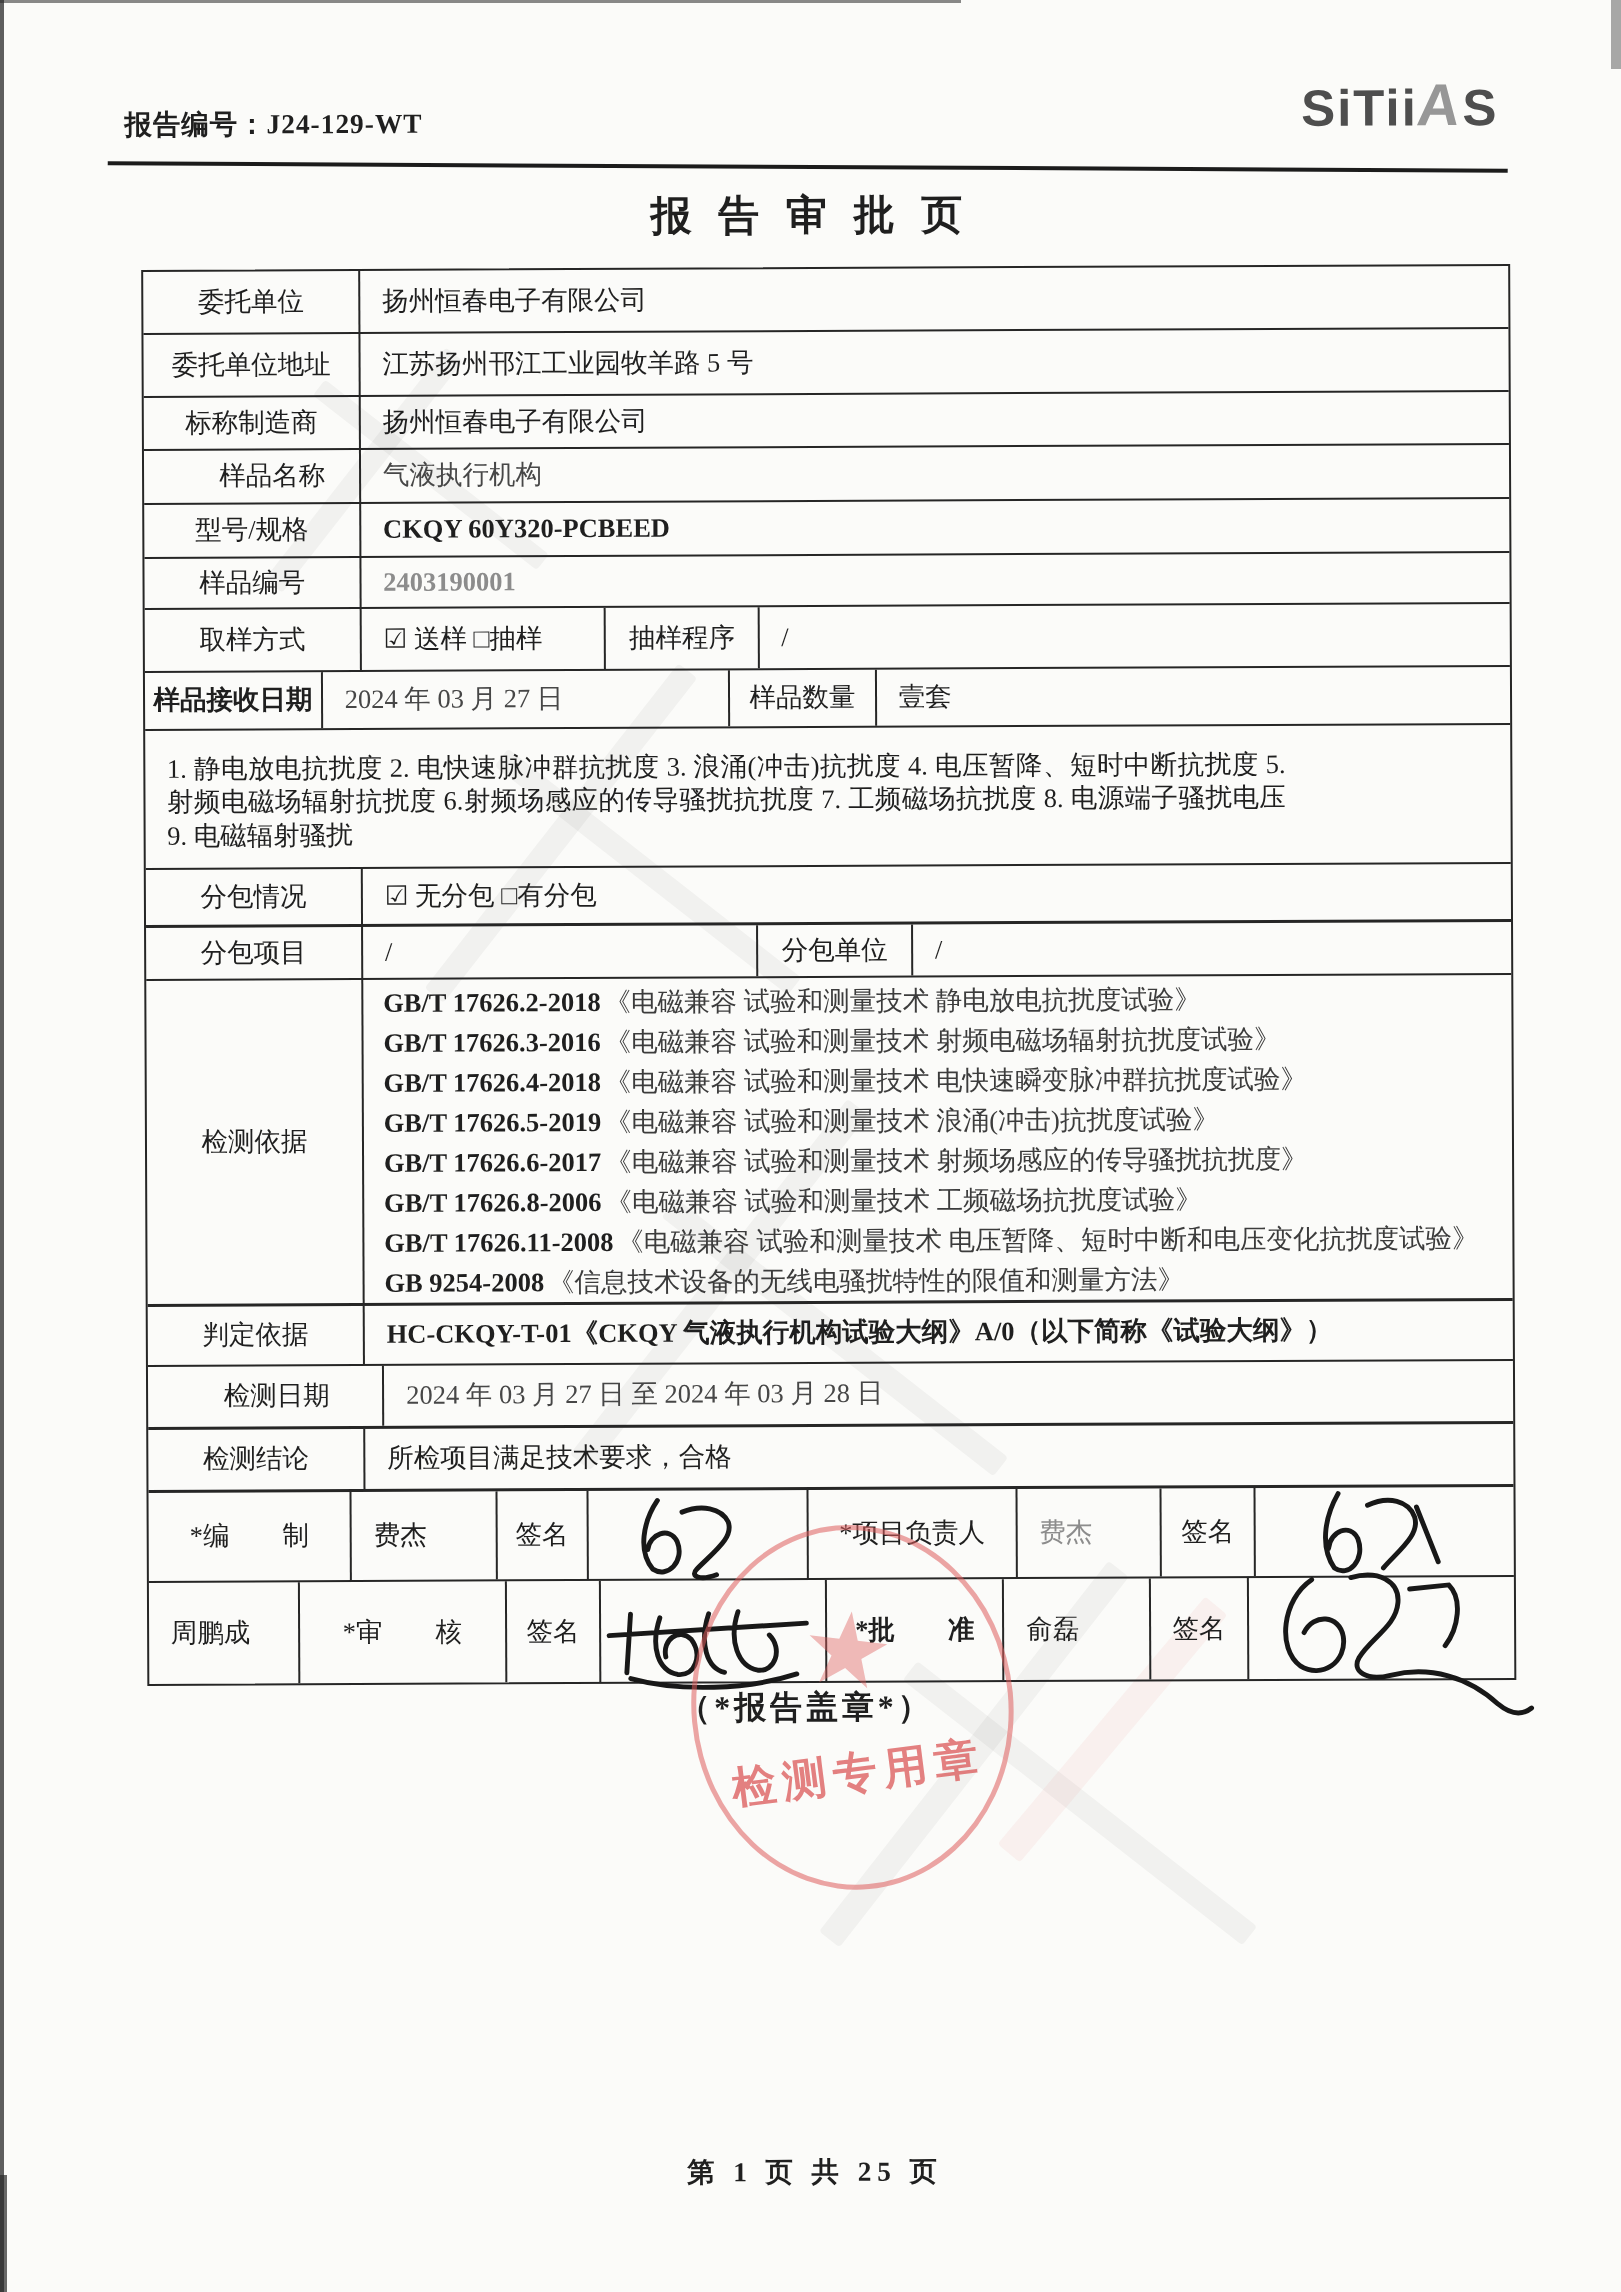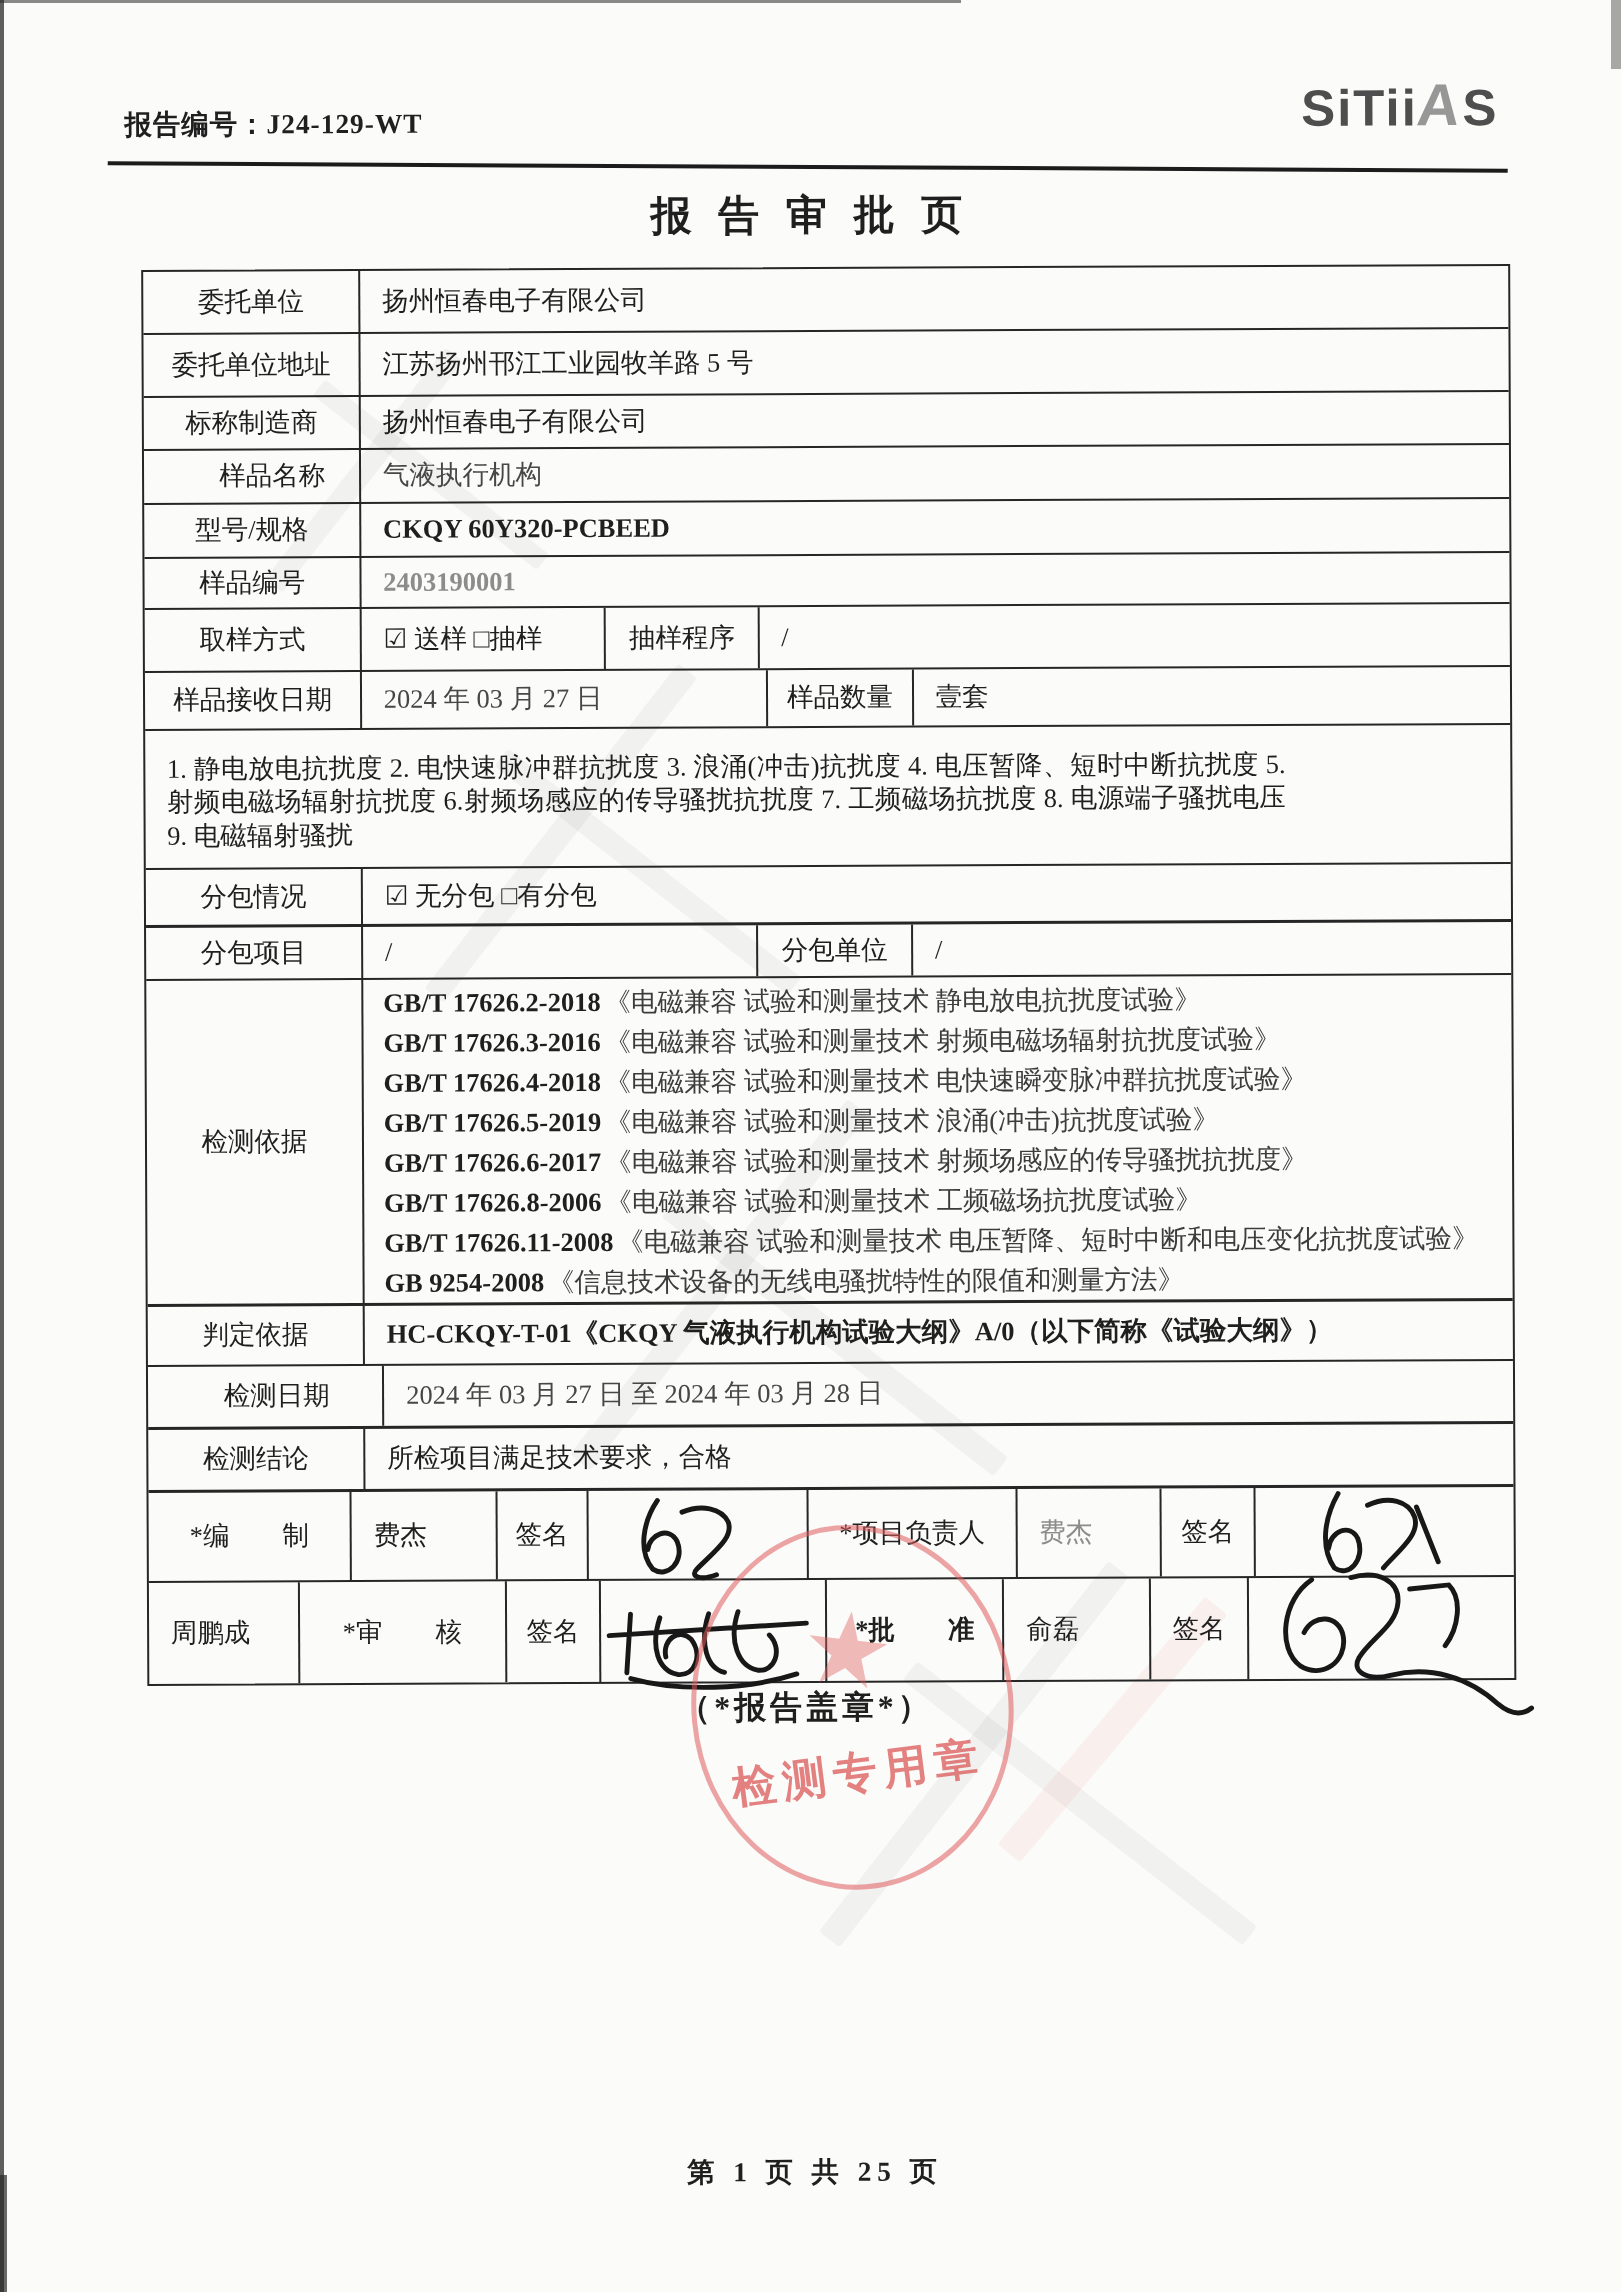--- a/index.html
+++ b/index.html
@@ -125,21 +125,21 @@
       </div>
 
       <div class="tr" style="height:63px;">
         <div class="td lab" style="width:216px;">取样方式</div>
         <div class="td val" style="width:245px;">☑ 送样  □抽样</div>
         <div class="td lab" style="width:154px;">抽样程序</div>
         <div class="td val" style="width:755px;">/</div>
       </div>
 
       <div class="tr" style="height:58px;">
-        <div class="td lab" style="width:216px;">样品接收日期</div>
+        <div class="td lab" style="width:176px;font-weight:bold;">样品接收日期</div>
         <div class="td val dim" style="width:407px;">2024 年 03 月 27 日</div>
         <div class="td lab" style="width:147px;">样品数量</div>
         <div class="td val" style="width:600px;">壹套</div>
       </div>
 
       <div class="tr" style="height:139px;">
         <div class="td val" style="width:1154px;">
           <span class="justify">1.  静电放电抗扰度 2.  电快速脉冲群抗扰度 3.  浪涌(冲击)抗扰度 4.  电压暂降、短时中断抗扰度 5.  射频电磁场辐射抗扰度 6.射频场感应的传导骚扰抗扰度 7.  工频磁场抗扰度 8.  电源端子骚扰电压 9.  电磁辐射骚扰</span>
         </div>
       </div>

